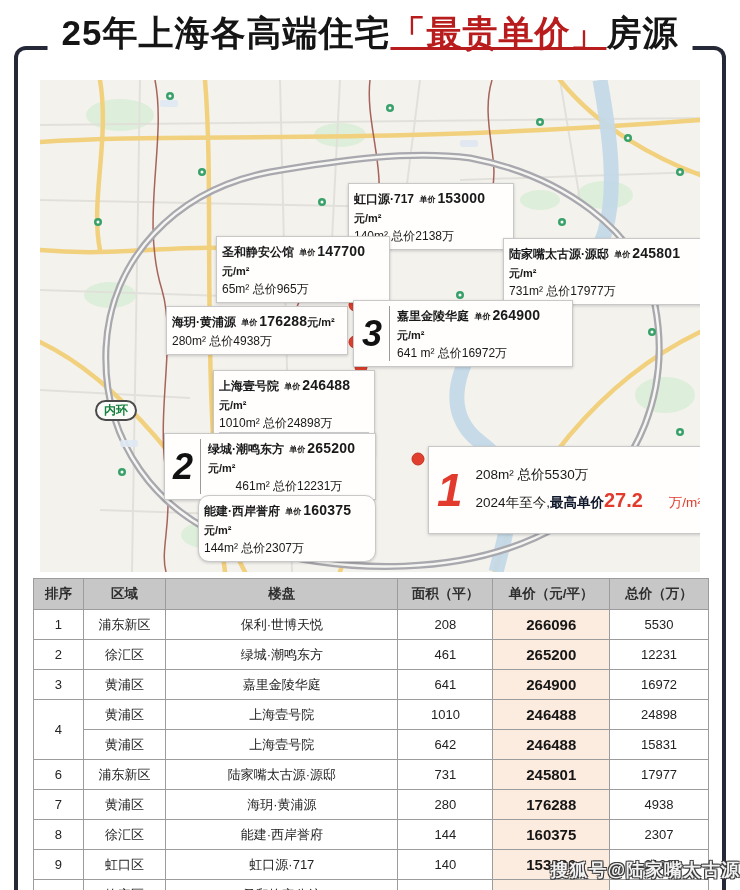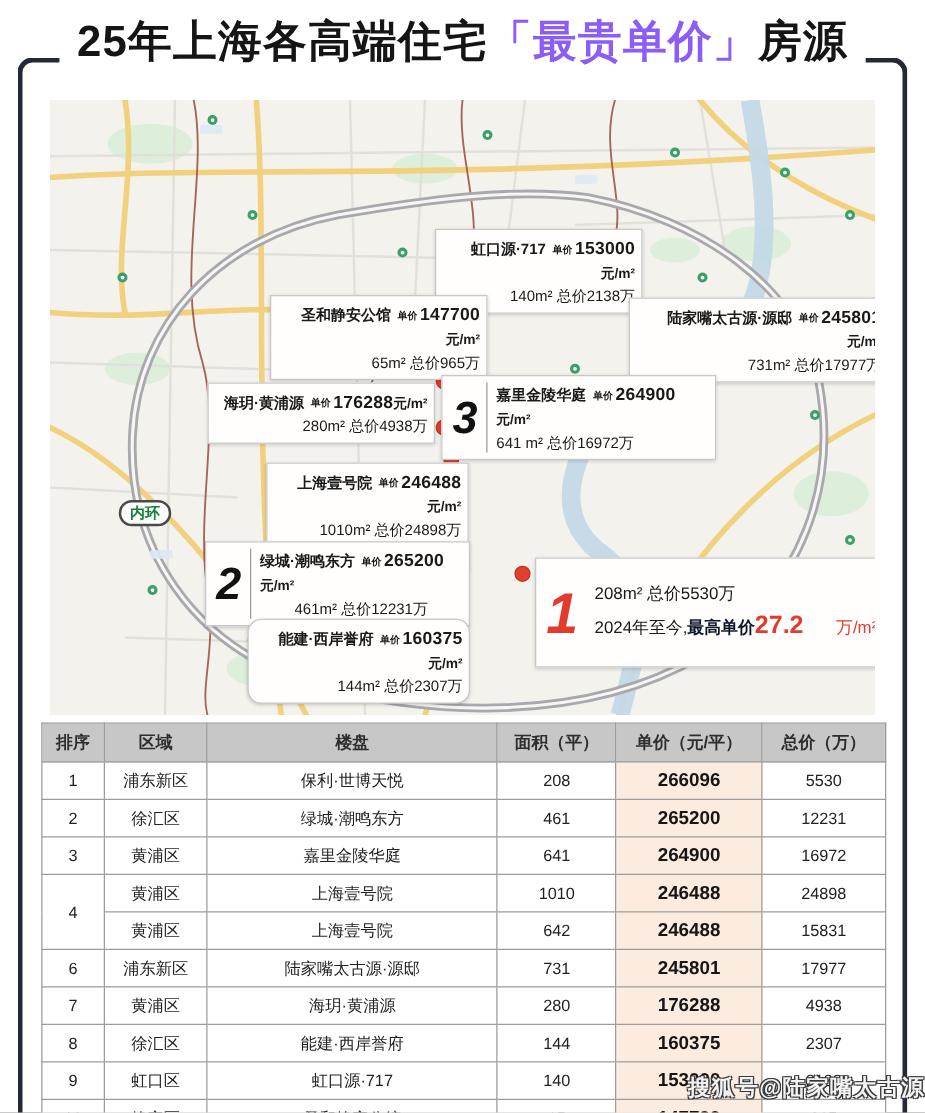--- a/index.html
+++ b/index.html
@@ -4,28 +4,28 @@
 <style>
   html,body{margin:0;padding:0;}
   .page{position:relative;width:740px;height:890px;overflow:hidden;background:#ffffff;
         font-family:"Liberation Sans", sans-serif;color:#1d1d1d;}
   
   .frame{position:absolute;left:14px;top:46px;width:704px;height:860px;
          border:4px solid #242837;border-bottom:none;border-radius:12px 12px 0 0;}
   .title{position:absolute;top:10px;left:50%;transform:translateX(-50%);z-index:3;
          background:#fff;padding:0 14px;white-space:nowrap;
          font-size:35px;font-weight:700;letter-spacing:1px;color:#151515;}
-  .title .hl{color:#8b5cf6;}
+  .title .hl{color:#b91c1c;text-decoration:underline;}
   
   .map{position:absolute;left:40px;top:80px;width:660px;height:492px;background:#f4f2ed;overflow:hidden;}
   .pill{position:absolute;left:55px;top:320px;background:#fbfbf9;border:2px solid #4a4a4a;border-radius:11px;
         font-size:12px;font-weight:700;color:#15803d;padding:1px 7px;line-height:15px;}
   
   .co{position:absolute;background:#fffefd;border:1px solid #c8c8c8;box-shadow:0 1px 3px rgba(0,0,0,.18);
-      text-align:right;padding:4px 5px;font-size:12px;line-height:1.5;color:#191919;z-index:2;}
+      text-align:left;padding:4px 5px;font-size:12px;line-height:1.5;color:#191919;z-index:2;}
   .nm{font-weight:700;}
   .ul{font-size:8px;font-weight:700;margin:0 2px;position:relative;top:-1px;}
   .pr{font-weight:800;font-size:14px;letter-spacing:.2px;}
   .un{font-size:11px;font-weight:600;}
   .l2{font-size:12px;}
   .rankco{display:flex;align-items:center;text-align:left;}
   .bigrank{font-size:36px;font-weight:800;font-style:italic;color:#111;padding:0 5px 0 3px;line-height:1;}
   .vdiv{width:1px;align-self:stretch;background:#9a9a9a;margin:1px 7px 1px 2px;}
   .cocol{display:flex;flex-direction:column;justify-content:center;}
   

